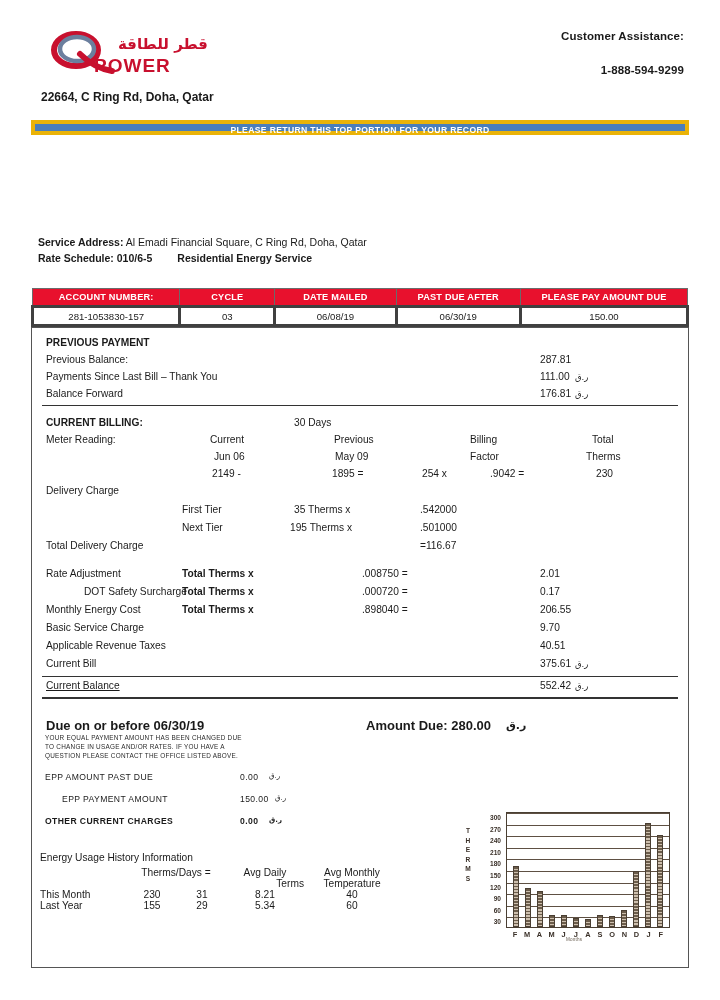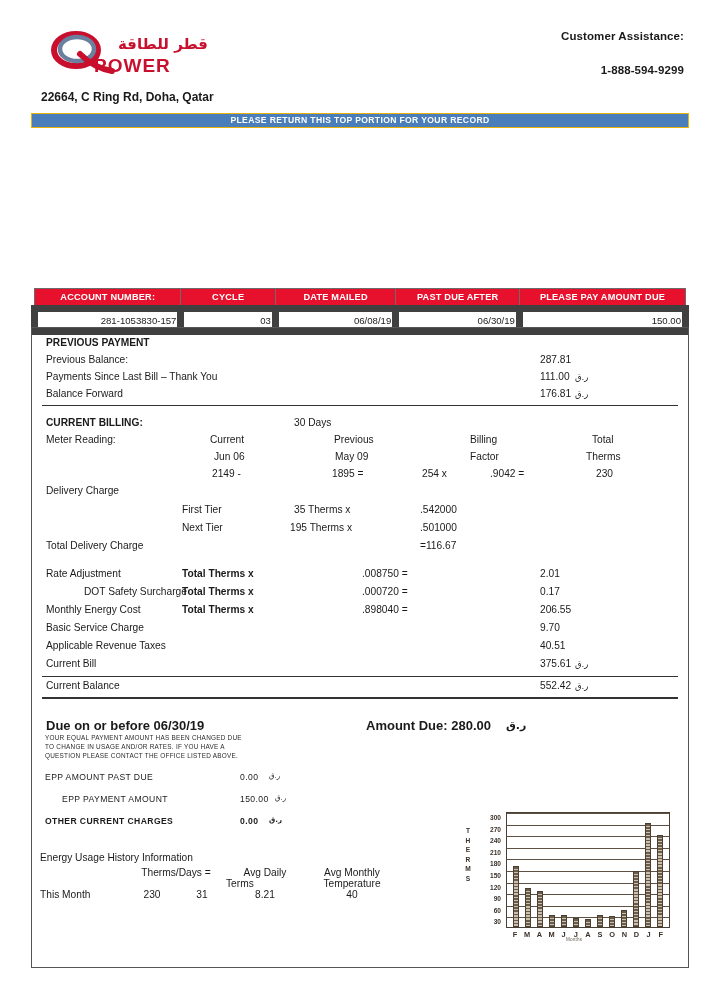--- a/index.html
+++ b/index.html
@@ -14,38 +14,38 @@
   .hdr{position:absolute;left:38px;top:24px;width:646px;height:100px;}
   .logo{position:absolute;left:8px;top:4px;width:190px;height:52px;}
   .logo svg{display:block;}
   .cust-assist{position:absolute;right:0;top:6px;text-align:right;
     font-size:11.5px;font-weight:bold;letter-spacing:.1px;}
   .cust-phone{position:absolute;right:0;top:40px;text-align:right;
     font-size:11.5px;font-weight:bold;letter-spacing:.1px;}
   .co-addr{position:absolute;left:3px;top:66px;font-size:12px;font-weight:bold;}
 
   
-  .banner{position:absolute;left:31px;top:113px;width:658px;height:15px;
-    background:#4a7ebb;border:1px solid #eab308;box-sizing:border-box;}
+  .banner{position:absolute;left:31px;top:120px;width:658px;height:15px;
+    background:#4a7ebb;border:4px solid #eab308;box-sizing:border-box;}
   .banner span{display:block;text-align:center;color:#fff;font-size:8.6px;
     font-weight:bold;letter-spacing:.35px;line-height:13px;}
 
   
   .cust{position:absolute;left:38px;top:158px;font-size:10.5px;line-height:15px;}
   .cust .nm{font-weight:bold;}
   .svc{position:absolute;left:38px;top:234px;font-size:10.5px;line-height:16px;}
   .svc b{font-weight:bold;}
   .svc .indent{display:inline-block;margin-left:22px;}
 
   
   .acct{position:absolute;left:31px;top:288px;width:658px;
     border-collapse:collapse;table-layout:fixed;}
   .acct th{background:#e8112d;color:#fff;font-size:9.2px;font-weight:bold;
     letter-spacing:.2px;border:1px solid #6b6b6b;padding:3px 1px;text-align:center;}
-  .acct td{font-size:9.6px;text-align:right;border:7px solid #404040;
+  .acct td{font-size:9.6px;text-align:center;border:3px solid #404040;
     padding:2.5px 1px;background:#fff;}
 
   
   .body-box{position:absolute;left:31px;top:327px;width:658px;height:641px;
     border:1.4px solid #555;box-sizing:border-box;}
 
   .sec{position:absolute;font-size:10.2px;}
   .b{font-weight:bold;}
 
   .row{position:absolute;width:100%;font-size:10.2px;}
@@ -111,20 +111,27 @@
     <div class="cust-assist">Customer Assistance:</div>
     <div class="cust-phone">1-888-594-9299</div>
     <div class="co-addr">22664, C Ring Rd, Doha, Qatar</div>
   </div>
 
   <div class="banner">
     <span>PLEASE RETURN THIS TOP PORTION FOR YOUR RECORD</span>
   </div>
 
 
+  <div class="svc">
+    <div><b>Service Address:</b>
+      <span>Al Emadi Financial Square, C Ring Rd, Doha, Qatar</span></div>
+    <div><b>Rate Schedule:</b>
+      <b>010/6-5</b>
+      <b class="indent">Residential Energy Service</b></div>
+  </div>
 
   <table class="acct">
     <colgroup>
         <col style="width:22.5%">
         <col style="width:14.5%">
         <col style="width:18.5%">
         <col style="width:19%">
         <col style="width:25.5%">
       </colgroup>
     <tbody>
@@ -226,21 +233,21 @@
     </div>
     <div class="row" style="top:330px;">
       <span class="lbl" style="left:14px;">Current Bill</span>
       <span class="val" style="left:508px;">375.61</span>
       <span class="val qr" style="left:543px;top:1px;">ر.ق</span>
     </div>
 
     <div class="rule" style="left:10px;top:348px;width:636px;"></div>
 
     <div class="row" style="top:352px;">
-      <span class="lbl" style="left:14px;">Current Balance</span>
+      <span class="lbl" style="left:14px;text-decoration:underline;">Current Balance</span>
       <span class="val" style="left:508px;">552.42</span>
       <span class="val qr" style="left:543px;top:1px;">ر.ق</span>
     </div>
     <div class="rule2" style="left:10px;top:369px;width:636px;"></div>
 
     <div class="due-line" style="left:14px;top:390px;">Due on or before 06/30/19</div>
     <div class="due-line" style="left:334px;top:390px;">Amount Due: 280.00</div>
     <div class="due-line qr" style="left:474px;top:391px;font-size:11px;">ر.ق</div>
   </div>
 
@@ -280,29 +287,36 @@
           <tr>
         <td></td>
         <td colspan="2" style="text-align:center">Therms/Days  =</td>
         <td style="text-align:center">Avg Daily</td>
         <td style="text-align:center">Avg Monthly</td>
       </tr>
       <tr>
         <td></td>
             <td></td>
             <td></td>
-        <td style="text-align:left">Terms</td>
+        <td style="text-align:right">Terms</td>
         <td style="text-align:center">Temperature</td>
       </tr>
       <tr>
         <td>This  Month</td>
         <td style="text-align:center">230</td>
         <td style="text-align:center">31</td>
         <td style="text-align:center">8.21</td>
         <td style="text-align:center">40</td>
+      </tr>
+      <tr>
+        <td>Last Year</td>
+        <td style="text-align:center">155</td>
+        <td style="text-align:center">29</td>
+        <td style="text-align:center">5.34</td>
+        <td style="text-align:center">60</td>
       </tr>
     </tbody>
       </table>
   </div>
 
   <div class="chart-wrap">
     <div class="therms-lbl" id="thermsLabel">
         <div>T</div>
         <div>H</div>
         <div>E</div>

